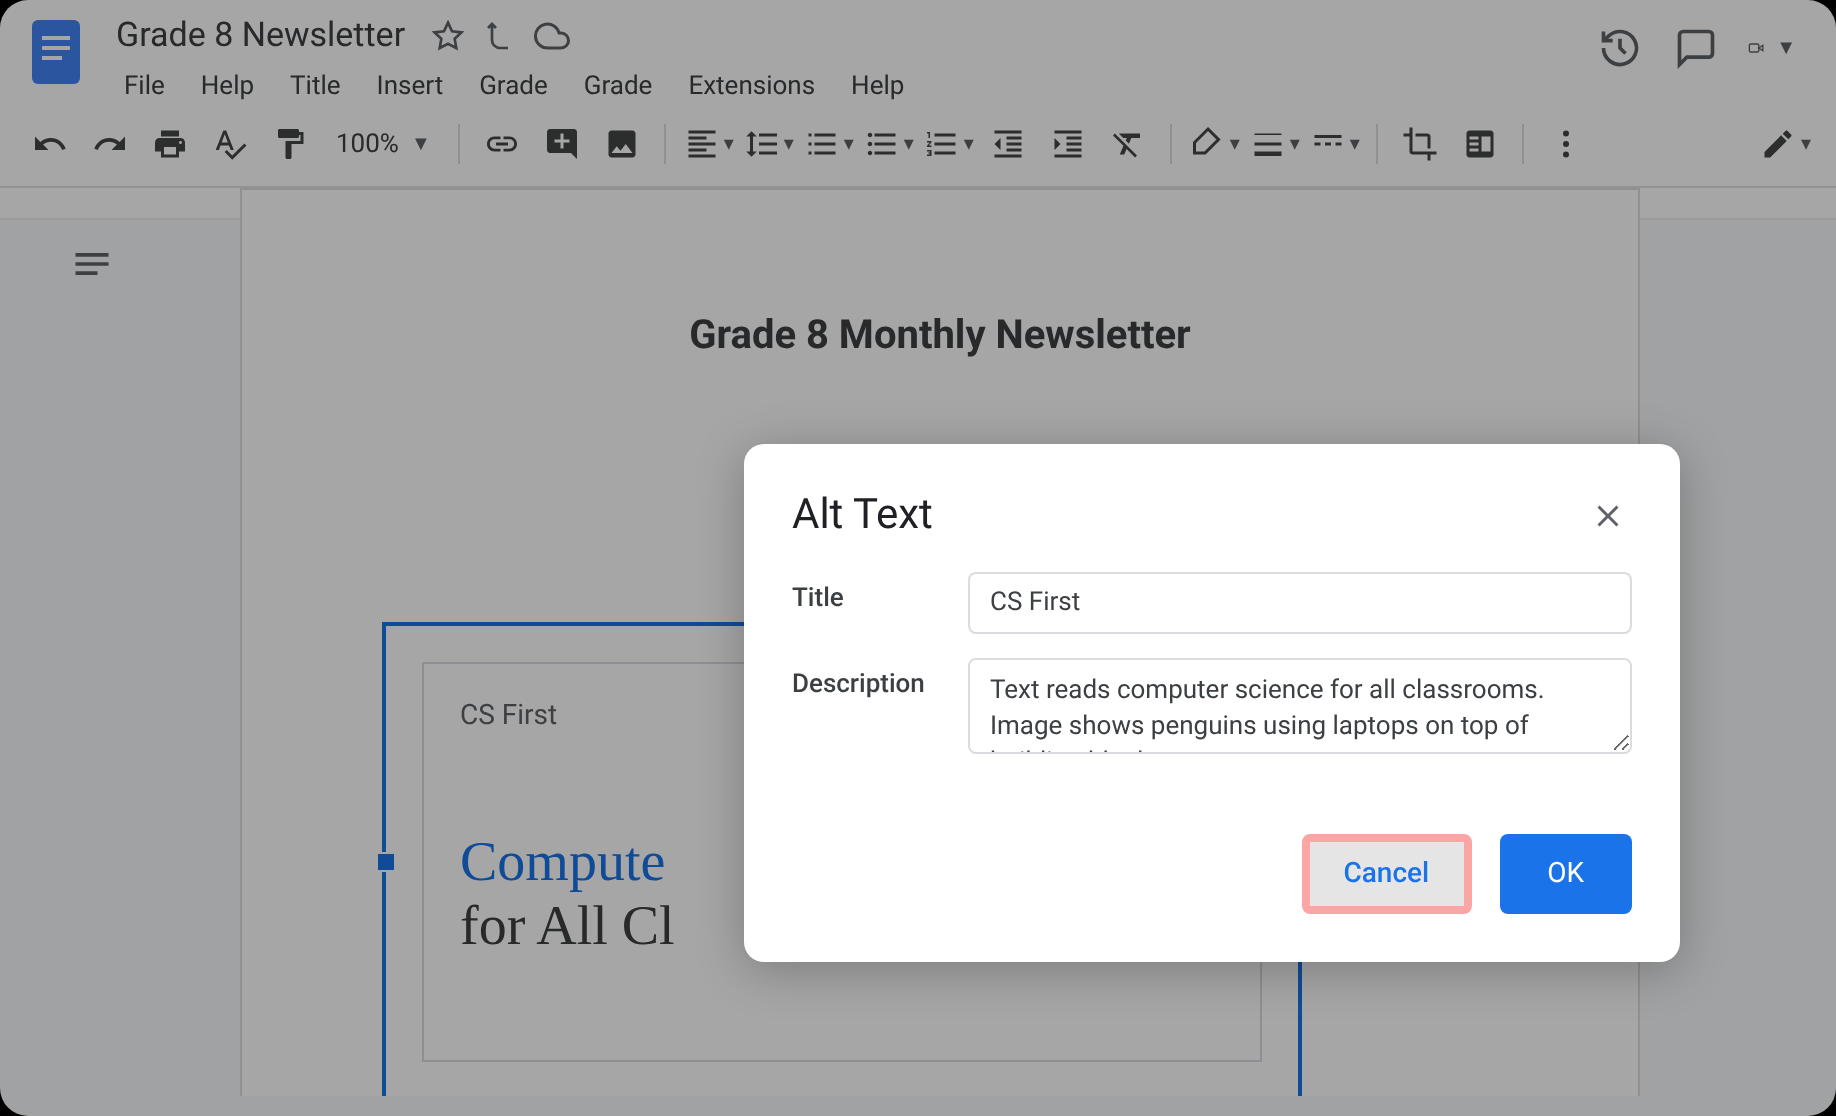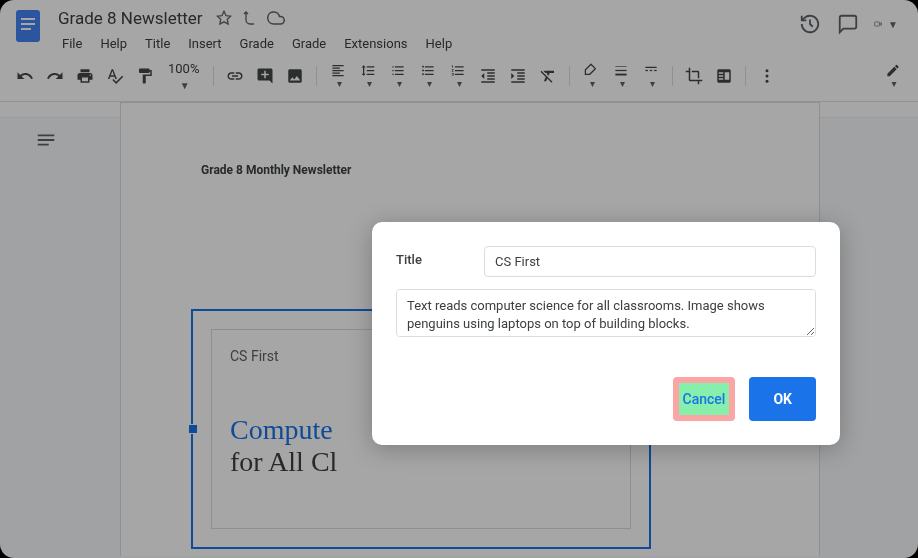--- a/index.html
+++ b/index.html
@@ -21,31 +21,31 @@
     .header-right { display: flex; align-items: center; gap: 14px; padding-right: 8px; padding-top: 6px; }
     .hr-icon { width: 24px; height: 24px; color: #5f6368; display: flex; align-items: center; justify-content: center; }
     .share-btn { background: #c2e7ff; color: #001d35; border-radius: 20px; padding: 8px 18px; font-size: 14px; font-weight: 500; display: flex; align-items: center; gap: 8px; cursor: pointer; }
     .meet-btn { display: flex; align-items: center; gap: 4px; }
     
     
     .toolbar { background: #fff; padding: 4px 12px 8px 12px; display: flex; align-items: center; gap: 4px; border-bottom: 1px solid #e0e0e0; }
     .tb-btn { width: 26px; height: 26px; display: flex; align-items: center; justify-content: center; color: #444746; cursor: pointer; border-radius: 4px; }
     .tb-sep { width: 1px; height: 20px; background: #ddd; margin: 0 4px; }
     .zoom { font-size: 13px; color: #3c4043; padding: 2px 6px; display: flex; align-items: center; gap: 4px; }
-    .tb-dropdown { display: flex; align-items: center; flex-direction: column; }
+    .tb-dropdown { display: flex; align-items: center; }
     .chev { font-size: 10px; color: #5f6368; margin-left: 2px; }
     .tb-right { margin-left: auto; display: flex; align-items: center; gap: 4px; }
     
     
     .doc-area { position: relative; height: calc(100% - 104px); overflow: hidden; background: #f8f9fa; }
     .ruler { height: 16px; background: #fff; border-bottom: 1px solid #eee; position: relative; font-size: 9px; color: #999; }
     .ruler-num { position: absolute; top: 1px; }
     .outline-btn { position: absolute; left: 32px; top: 24px; width: 28px; height: 28px; color: #5f6368; display: flex; align-items: center; justify-content: center; cursor: pointer; }
     .page { position: absolute; left: 120px; top: 0; width: 700px; height: 900px; background: #fff; border: 1px solid #ddd; padding: 60px 80px; }
-    .doc-header { font-size: 12px; font-weight: 700; color: #3c4043; margin-bottom: 40px; }
+    .doc-header { font-size: 20px; font-weight: 700; color: #3c4043; text-align: center; margin-bottom: 40px; }
     .doc-h1 { font-size: 38px; font-weight: 400; color: #000; text-align: center; font-family: Georgia, serif; }
     .doc-sub { font-size: 14px; color: #3c4043; text-align: center; margin-top: 8px; }
     .img-placeholder { margin-top: 24px; border: 2px solid #1a73e8; width: 460px; height: 240px; position: relative; background: #fff; margin-left: -10px; }
     .img-placeholder::before, .img-placeholder::after { content: ''; position: absolute; width: 8px; height: 8px; background: #1a73e8; border: 1px solid #fff; }
     .img-placeholder::before { left: -5px; top: 50%; transform: translateY(-50%); }
     .img-placeholder::after { left: 50%; top: -5px; transform: translateX(-50%); }
     .img-inner { position: absolute; inset: 18px; border: 1px solid #dadce0; padding: 18px; }
     .img-label { font-size: 14px; color: #5f6368; }
     .img-h { font-size: 28px; color: #1a73e8; font-family: Georgia, serif; margin-top: 50px; }
     .img-h2 { font-size: 28px; color: #3c4043; font-family: Georgia, serif; }
@@ -54,22 +54,22 @@
     .modal { position: absolute; left: 372px; top: 222px; width: 468px; background: #fff; border-radius: 10px; box-shadow: 0 4px 24px rgba(0,0,0,0.25); z-index: 10; padding: 24px; }
     .modal-title-row { display: flex; justify-content: space-between; align-items: center; margin-bottom: 16px; }
     .modal-title { font-size: 21px; color: #202124; font-weight: 400; }
     .modal-close { width: 24px; height: 24px; color: #5f6368; cursor: pointer; display: flex; align-items: center; justify-content: center; font-size: 20px; }
     .modal-desc { font-size: 13px; color: #3c4043; line-height: 1.4; margin-bottom: 18px; }
     .form-row { display: flex; margin-bottom: 12px; }
     .form-label { width: 88px; font-size: 13px; color: #3c4043; font-weight: 500; padding-top: 6px; }
     .form-input { flex: 1; border: 1px solid #dadce0; border-radius: 4px; padding: 7px 10px; font-size: 13px; color: #3c4043; font-family: inherit; }
     textarea.form-input { resize: both; height: 48px; line-height: 1.4; }
     .modal-actions { display: flex; justify-content: flex-end; gap: 14px; margin-top: 40px; }
-    .btn-cancel { border: 6px solid #fca5a5; background: #86efac; color: #1a73e8; padding: 8px 4px; border-radius: 4px; font-size: 14px; font-weight: 500; cursor: pointer; }
-    .btn-ok { background: #1a73e8; color: #fff; border: none; padding: 8px 24px; border-radius: 4px; font-size: 14px; font-weight: 700; cursor: pointer; }
+    .btn-cancel { border: 4px solid #fca5a5; background: #e5e5e5; color: #1a73e8; padding: 8px 17px; border-radius: 4px; font-size: 14px; font-weight: 500; cursor: pointer; }
+    .btn-ok { background: #1a73e8; color: #fff; border: none; padding: 8px 24px; border-radius: 4px; font-size: 14px; font-weight: 400; cursor: pointer; }
     
     .rounded-corners { position: absolute; inset: 0; border-radius: 14px; pointer-events: none; box-shadow: 0 0 0 20px #000; z-index: 100; }
   </style>
 </head>
 <body>
 
 <div class="app">
 
   <div class="header">
     <div class="doc-icon">
@@ -304,25 +304,34 @@
           <div class="img-h">Compute</div>
           <div class="img-h2">for All Cl</div>
         </div>
       </div>
     </div>
   </div>
 
   <div class="dimmer"></div>
 
   <div class="modal">
+    <div class="modal-title-row">
+      <div class="modal-title">Alt Text</div>
+      <div class="modal-close">
+        <svg width="18" height="18" viewBox="0 0 24 24" fill="currentColor">
+            <path d="M19 6.41L17.59 5 12 10.59 6.41 5 5 6.41 10.59 12 5 17.59 6.41 19 12 13.41 17.59 19 19 17.59 13.41 12z"></path>
+          </svg>
+      </div>
+    </div>
     <div class="form-row">
       <div class="form-label">Title</div>
       <input class="form-input" value="CS First" style="">
     </div>
     <div class="form-row">
+      <div class="form-label">Description</div>
       <textarea class="form-input" style="">Text reads computer science for all classrooms. Image shows penguins using laptops on top of building blocks.</textarea>
     </div>
     <div class="modal-actions">
       <button class="btn-cancel">Cancel</button>
       <button class="btn-ok">OK</button>
     </div>
   </div>
 
   <div class="rounded-corners"></div>
 </div>

